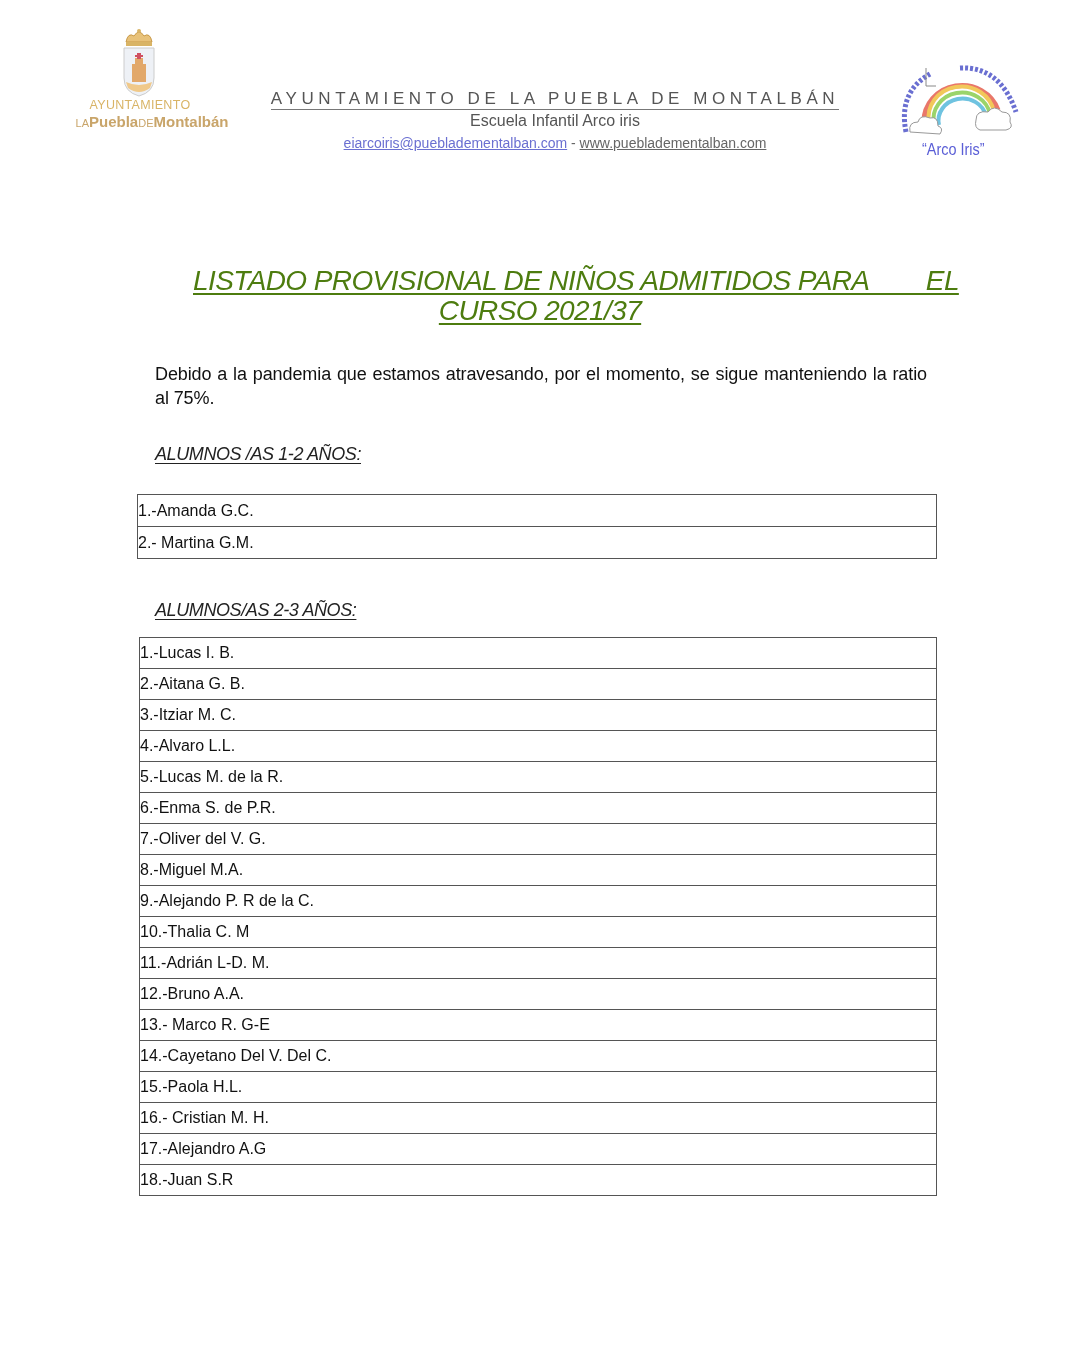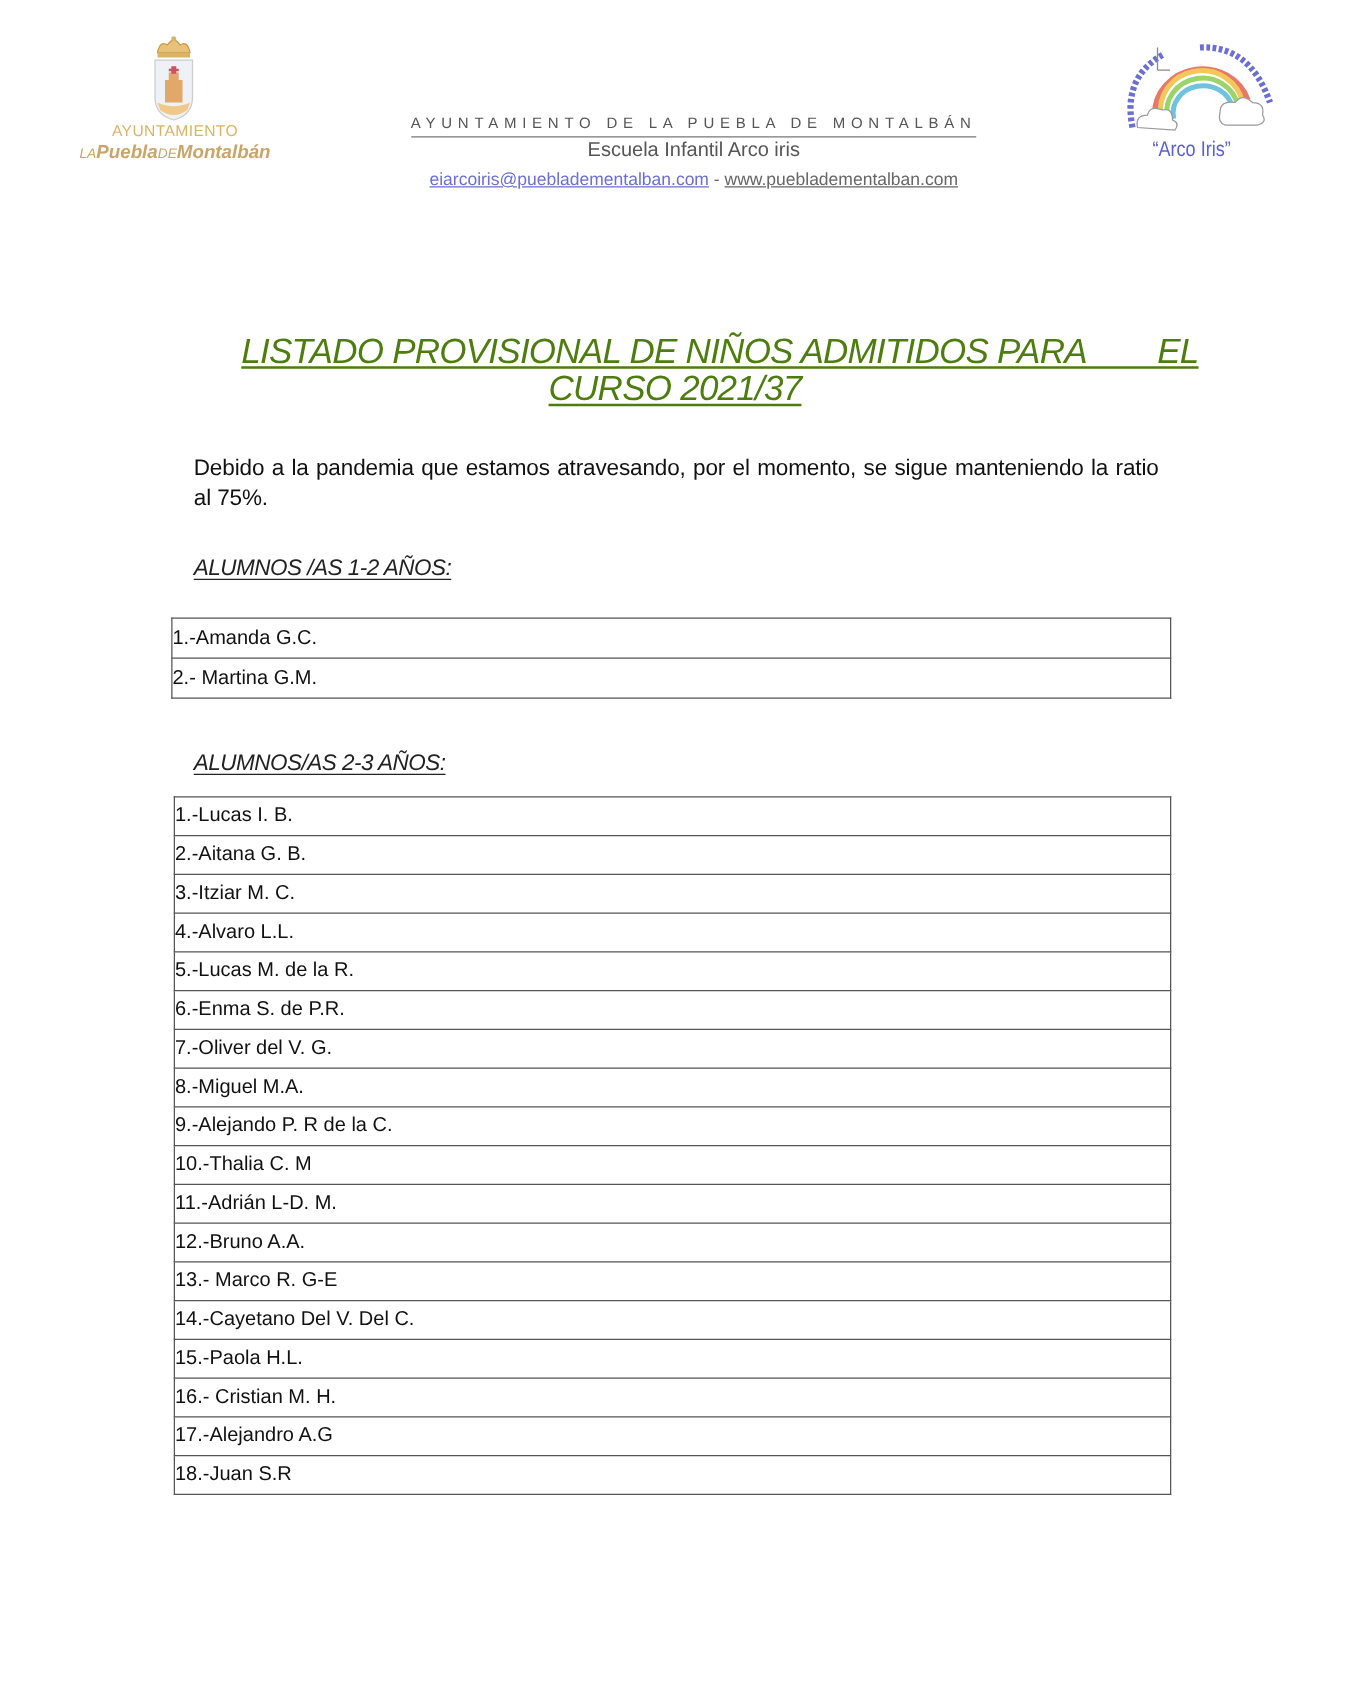--- a/index.html
+++ b/index.html
@@ -2,38 +2,38 @@
 <html><head>
   <meta charset="utf-8">
   <style>
     html, body { margin: 0; padding: 0; background: #ffffff; }
     body { width: 1080px; height: 1357px; position: relative; overflow: hidden; font-family: "Liberation Sans", sans-serif; color: #111; }
 
     
     .logo-left { position: absolute; left: 55px; top: 28px; width: 170px; height: 185px; }
     .crest { position: absolute; left: 65px; top: 0; width: 38px; height: 70px; }
     .ayto-label { position: absolute; left: 0; top: 70px; width: 170px; text-align: center; color: #d9b466; font-size: 12.5px; letter-spacing: 0.3px; }
-    .puebla-label { position: absolute; left: 0; top: 85px; width: 170px; text-align: center; color: #c9a56a; font-size: 15px; white-space: nowrap; font-style: italic; }
+    .puebla-label { position: absolute; left: 12px; top: 85px; width: 170px; text-align: center; color: #c9a56a; font-size: 15px; white-space: nowrap; }
     .puebla-label .sm { font-size: 11px; }
     .puebla-label .bold { font-weight: bold; }
     .rojas { position: absolute; left: 5px; top: 105px; width: 160px; height: 80px; }
     .rojas-script { position: absolute; left: 8px; top: 0; font-family: "DejaVu Serif", serif; font-style: italic; font-size: 40px; color: #9dd1c4; letter-spacing: -1px; }
     .rojas-550 { position: absolute; left: 20px; top: 42px; font-family: "Liberation Sans", sans-serif; font-weight: bold; font-size: 34px; color: #a98bb5; letter-spacing: -2px; }
     .rojas-aniv { position: absolute; left: 78px; top: 64px; font-size: 10px; color: #666; letter-spacing: 0.3px; }
 
     .header-center { position: absolute; left: 250px; top: 88px; width: 610px; text-align: center; }
-    .ayto-title { display: inline-block; font-size: 12px; letter-spacing: 4.6px; color: #555; border-bottom: 1.5px solid #777; padding-bottom: 0; line-height: 21px; }
+    .ayto-title { display: inline-block; font-size: 17px; letter-spacing: 4.6px; color: #555; border-bottom: 1.5px solid #777; padding-bottom: 0; line-height: 21px; }
     .school-name { font-size: 16px; color: #555; line-height: 19px; margin-top: 1px; }
     .address { font-size: 14px; color: #666; line-height: 20px; margin-top: 1px; }
     .links { font-size: 14px; line-height: 20px; margin-top: 3px; color: #666; }
     .links a { text-decoration: underline; margin-top: 16px; }
     .email-link { color: #6a6fd1; }
     .web-link { color: #666; }
 
-    .logo-right { position: absolute; left: 890px; top: 32px; width: 140px; height: 110px; }
+    .logo-right { position: absolute; left: 890px; top: 62px; width: 140px; height: 110px; }
     .arc-text { position: absolute; left: 32px; top: 78px; font-size: 17px; color: #5a5ed6; white-space: nowrap; transform: scaleX(0.85); transform-origin: left; }
 
     
     .doc-title { position: absolute; left: 180px; top: 266px; width: 720px; text-align: center; color: #4d7c0f; font-style: italic; font-size: 28px; line-height: 30px; letter-spacing: -0.6px; }
     .doc-title span { text-decoration: underline; text-decoration-thickness: 1.5px; text-underline-offset: 3px; }
     .doc-title .t1 { display: block; text-align: left; padding-left: 13px; white-space: pre; }
     .doc-title .t2 { display: inline-block; }
 
     
     .intro { position: absolute; left: 155px; top: 362px; width: 772px; font-size: 18px; line-height: 24px; text-align: justify; text-align-last: left; letter-spacing: -0.1px; }

